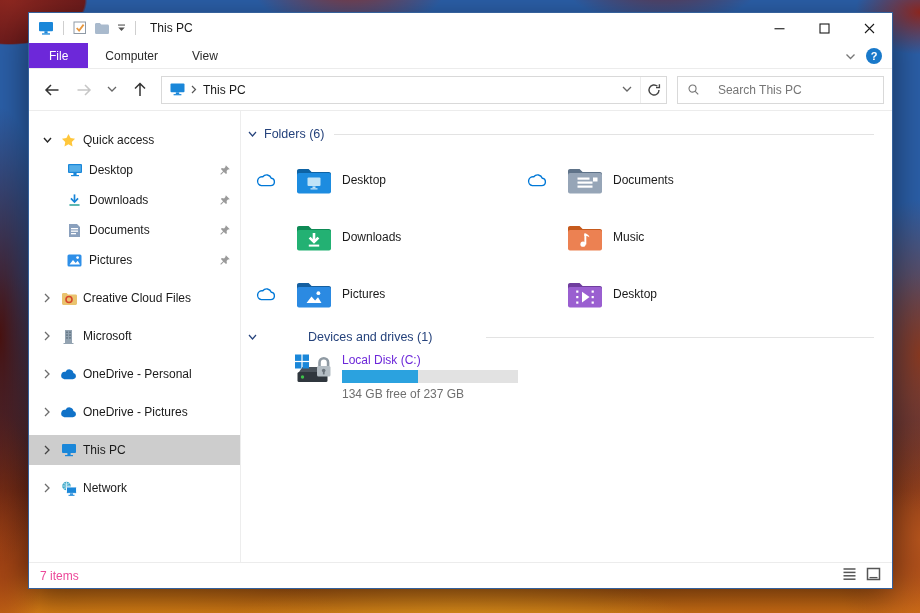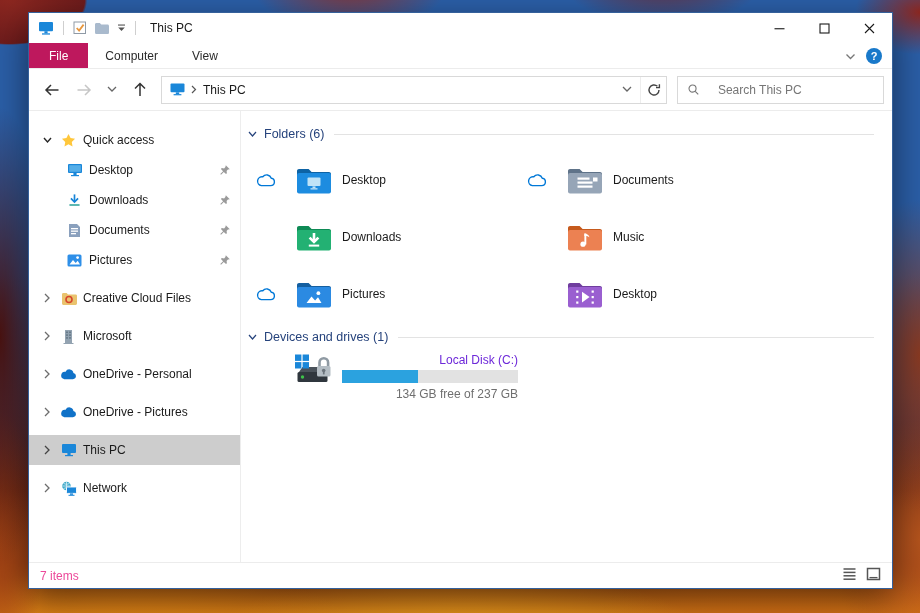--- a/index.html
+++ b/index.html
@@ -33,21 +33,21 @@
   .qat { display:flex; align-items:center; padding-left:9px; gap:7px; }
   .qat-sep { width:1px; height:14px; background:#cfcfcf; margin:0 2px; }
   .qat-btn { display:flex; align-items:center; justify-content:center; }
   .win-title { font-size:12px; color:#1a1a1a; margin-left:5px; }
   .wincontrols { margin-left:auto; display:flex; height:100%; }
   .wc { width:45px; height:100%; display:flex; align-items:center; justify-content:center; }
 
   
   .ribbonrow { height:26px; display:flex; align-items:stretch; border-bottom:1px solid #ececec; flex-shrink:0; }
   .tab { font-size:12px; padding:0 17px; display:flex; align-items:center; color:#2b2b2b; }
-  .tab.active { background:#be185d; color:#fff; padding:0 20px; }
+  .tab.active { background:#6d28d9; color:#fff; padding:0 20px; }
   .ribbon-right { margin-left:auto; display:flex; align-items:center; gap:10px; padding-right:10px; }
   .help-circle { width:16px; height:16px; border-radius:50%; background:#1979ca; color:#fff;
     font-size:11px; font-weight:bold; display:flex; align-items:center; justify-content:center; }
 
   
   .navbar { height:42px; display:flex; align-items:center; padding:0 8px; gap:2px;
     border-bottom:1px solid #ececec; flex-shrink:0; }
   .navbtn { width:30px; height:28px; display:flex; align-items:center; justify-content:center; flex-shrink:0; }
   .navbtn.narrow { width:22px; }
   .addressbar { height:28px; border:1px solid #d9d9d9; background:#fff; display:flex;
@@ -56,21 +56,21 @@
   .addr-spacer { flex:1; }
   .addr-btn { width:26px; height:100%; display:flex; align-items:center; justify-content:center;
     border-left:1px solid #ededed; }
   .searchbox { width:207px; height:28px; border:1px solid #d9d9d9; background:#fff; display:flex;
     align-items:center; gap:19px; padding:0 10px; margin-left:4px; flex-shrink:0; }
   .searchbox input { border:none; outline:none; font-size:12px; width:100%;
     font-family:"Liberation Sans", sans-serif; color:#3a3a3a; }
   .searchbox input::placeholder { color:#767676; opacity:1; }
 
   
-  .main { flex:1; display:flex; min-height:0;text-align:right; }
+  .main { flex:1; display:flex; min-height:0; }
   .sidebar { width:212px; flex-shrink:0; border-right:1px solid #ededed; padding-top:14px; overflow:hidden; }
   .srow { height:30px; display:flex; align-items:center; font-size:12px; color:#1a1a1a; position:relative; }
   .srow.root { margin-top:8px; }
   .srow.selected { background:#cdcdcd; }
   .srow .chev { width:12px; display:flex; justify-content:center; margin-left:12px; margin-right:7px; flex-shrink:0; }
   .srow .sic { width:17px; display:flex; justify-content:center; margin-right:6px; flex-shrink:0; }
   .srow.child { padding-left:37px; }
   .srow .pin { position:absolute; right:9px; top:9px; }
   .srow .slabel { white-space:nowrap; }
 
@@ -79,21 +79,21 @@
   .groupheader { display:flex; align-items:center; margin-left:7px; }
   .groupheader .glabel { font-size:12.5px; color:#26437c; margin:0 4px 0 7px; white-space:nowrap; }
   .groupheader .rule { flex:1; height:1px; background:#e3e3e3; margin-left:6px; }
   .foldergrid { display:grid; grid-template-columns:271px 271px; grid-template-rows:repeat(3,57px);
     grid-auto-flow:column; margin-top:10px; }
   .tile { display:flex; align-items:center; }
   .tile .cloudslot { width:20px; margin-left:15px; display:flex; flex-shrink:0; }
   .tile .cloudslot.empty svg { visibility:hidden; }
   .tile .ficon { width:38px; height:31px; margin-left:19px; flex-shrink:0; }
   .tile .fname { font-size:12px; color:#1a1a1a; margin-left:9px; white-space:nowrap; }
-  .devices { margin-top:8px; }
+  .devices { margin-top:8px;gap:44px; }
   .drive-row { display:flex; margin-top:8px; }
   .drive-icon { width:42px; height:37px; margin-left:52px; flex-shrink:0; }
   .drive-info { margin-left:7px; padding-top:1px; }
   .drive-name { font-size:12px; color:#6d28d9; }
   .drive-bar { width:176px; height:13px; background:#e2e2e2; margin-top:3px; }
   .drive-fill { height:100%; background:#2ba2df; }
   .drive-free { font-size:12px; color:#6f6f6f; margin-top:4px; }
 
   
   .statusbar { height:26px; border-top:1px solid #ececec; display:flex; align-items:center;

